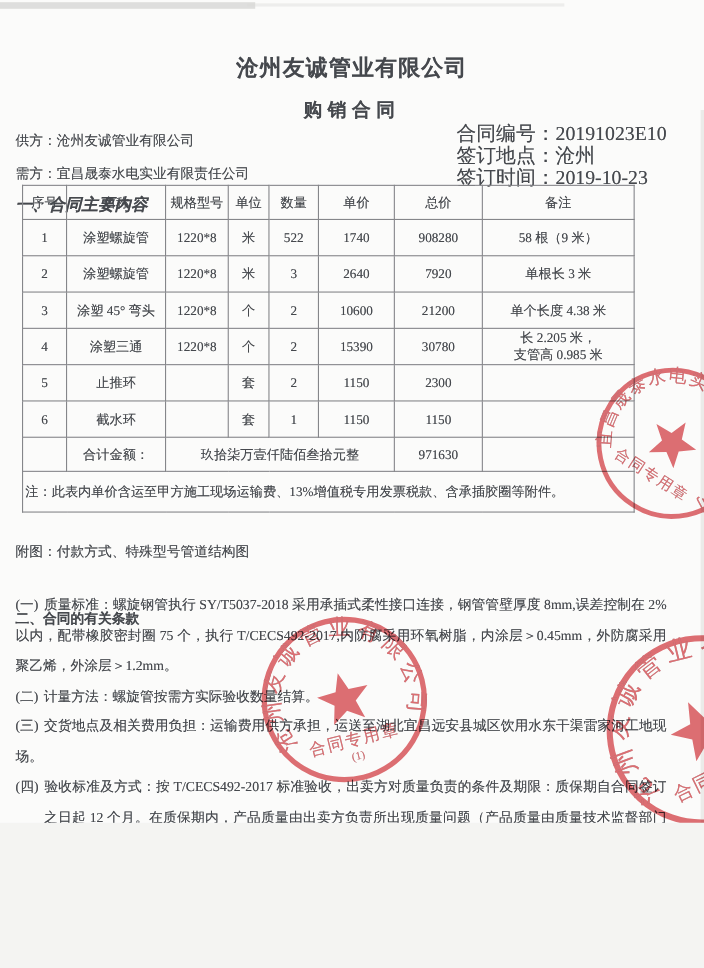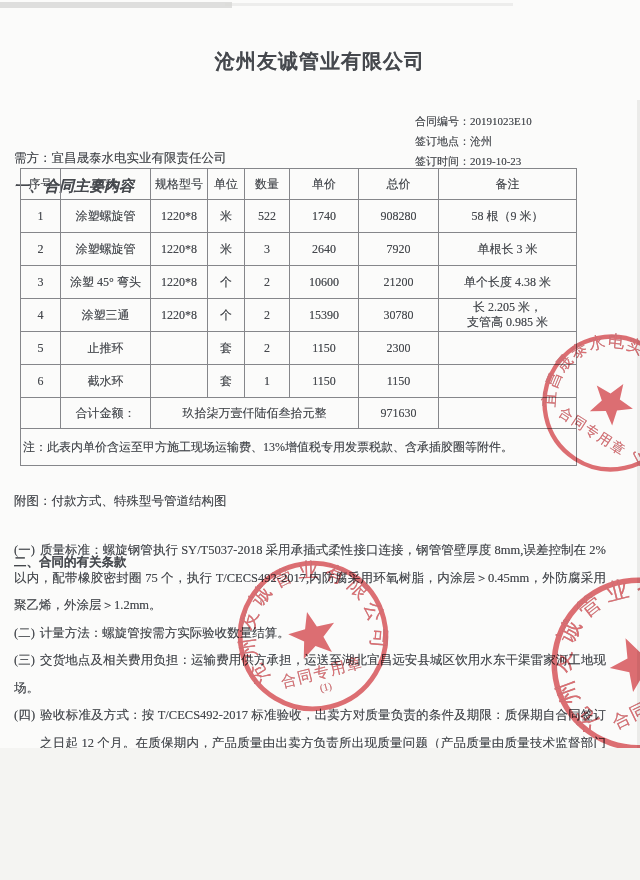--- a/index.html
+++ b/index.html
@@ -17,21 +17,21 @@
   .art-right{position:absolute;right:0;top:100px;width:3px;height:780px;background:#d6d6d4;opacity:.45;}
 
   .title{position:absolute;left:0;top:48px;width:100%;margin:0;text-align:center;
          font-size:20px;font-weight:600;letter-spacing:1px;}
   .subtitle{position:absolute;left:0;top:88px;width:100%;margin:0;text-align:center;
          font-size:17px;font-weight:600;letter-spacing:5px;}
 
   .line{position:absolute;font-size:12.5px;white-space:nowrap;}
   .supplier-line{left:14px;top:120px;}
   .buyer-line{left:14px;top:150px;}
-  .info-right{position:absolute;left:415px;top:111px;font-size:11px;line-height:20px;}
+  .info-right{position:absolute;left:415px;top:111px;font-size:18px;line-height:20px;}
   .info-right div{white-space:nowrap;}
 
   .sec1{position:absolute;left:14px;top:177px;font-size:15px;font-weight:600;font-style:italic;}
 
   table.items{position:absolute;left:20px;top:168px;width:556px;border-collapse:collapse;
     font-size:12px;table-layout:fixed;}
   table.items th,table.items td{border:1px solid #85868a;text-align:center;padding:0 2px;
     font-weight:normal;overflow:hidden;}
   table.items thead th{height:30px;}
   table.items tbody.rows td{height:32px;}
@@ -52,21 +52,23 @@
 </head>
 <body>
 
 <div class="page">
 
   <div class="art-top"></div>
   <div class="art-top2"></div>
   <div class="art-right"></div>
 
   <h1 class="title">沧州友诚管业有限公司</h1>
-
+  <h2 class="subtitle">购销合同</h2>
+
+  <div class="line supplier-line"><span>供方：</span><span>沧州友诚管业有限公司</span></div>
   <div class="line buyer-line"><span>需方：</span><span>宜昌晟泰水电实业有限责任公司</span></div>
 
   <div class="info-right">
     <div><span>合同编号：</span><span>20191023E10</span></div>
     <div><span>签订地点：</span><span>沧州</span></div>
     <div><span>签订时间：</span><span>2019-10-23</span></div>
   </div>
 
   <div class="sec1">一、合同主要内容</div>
 

